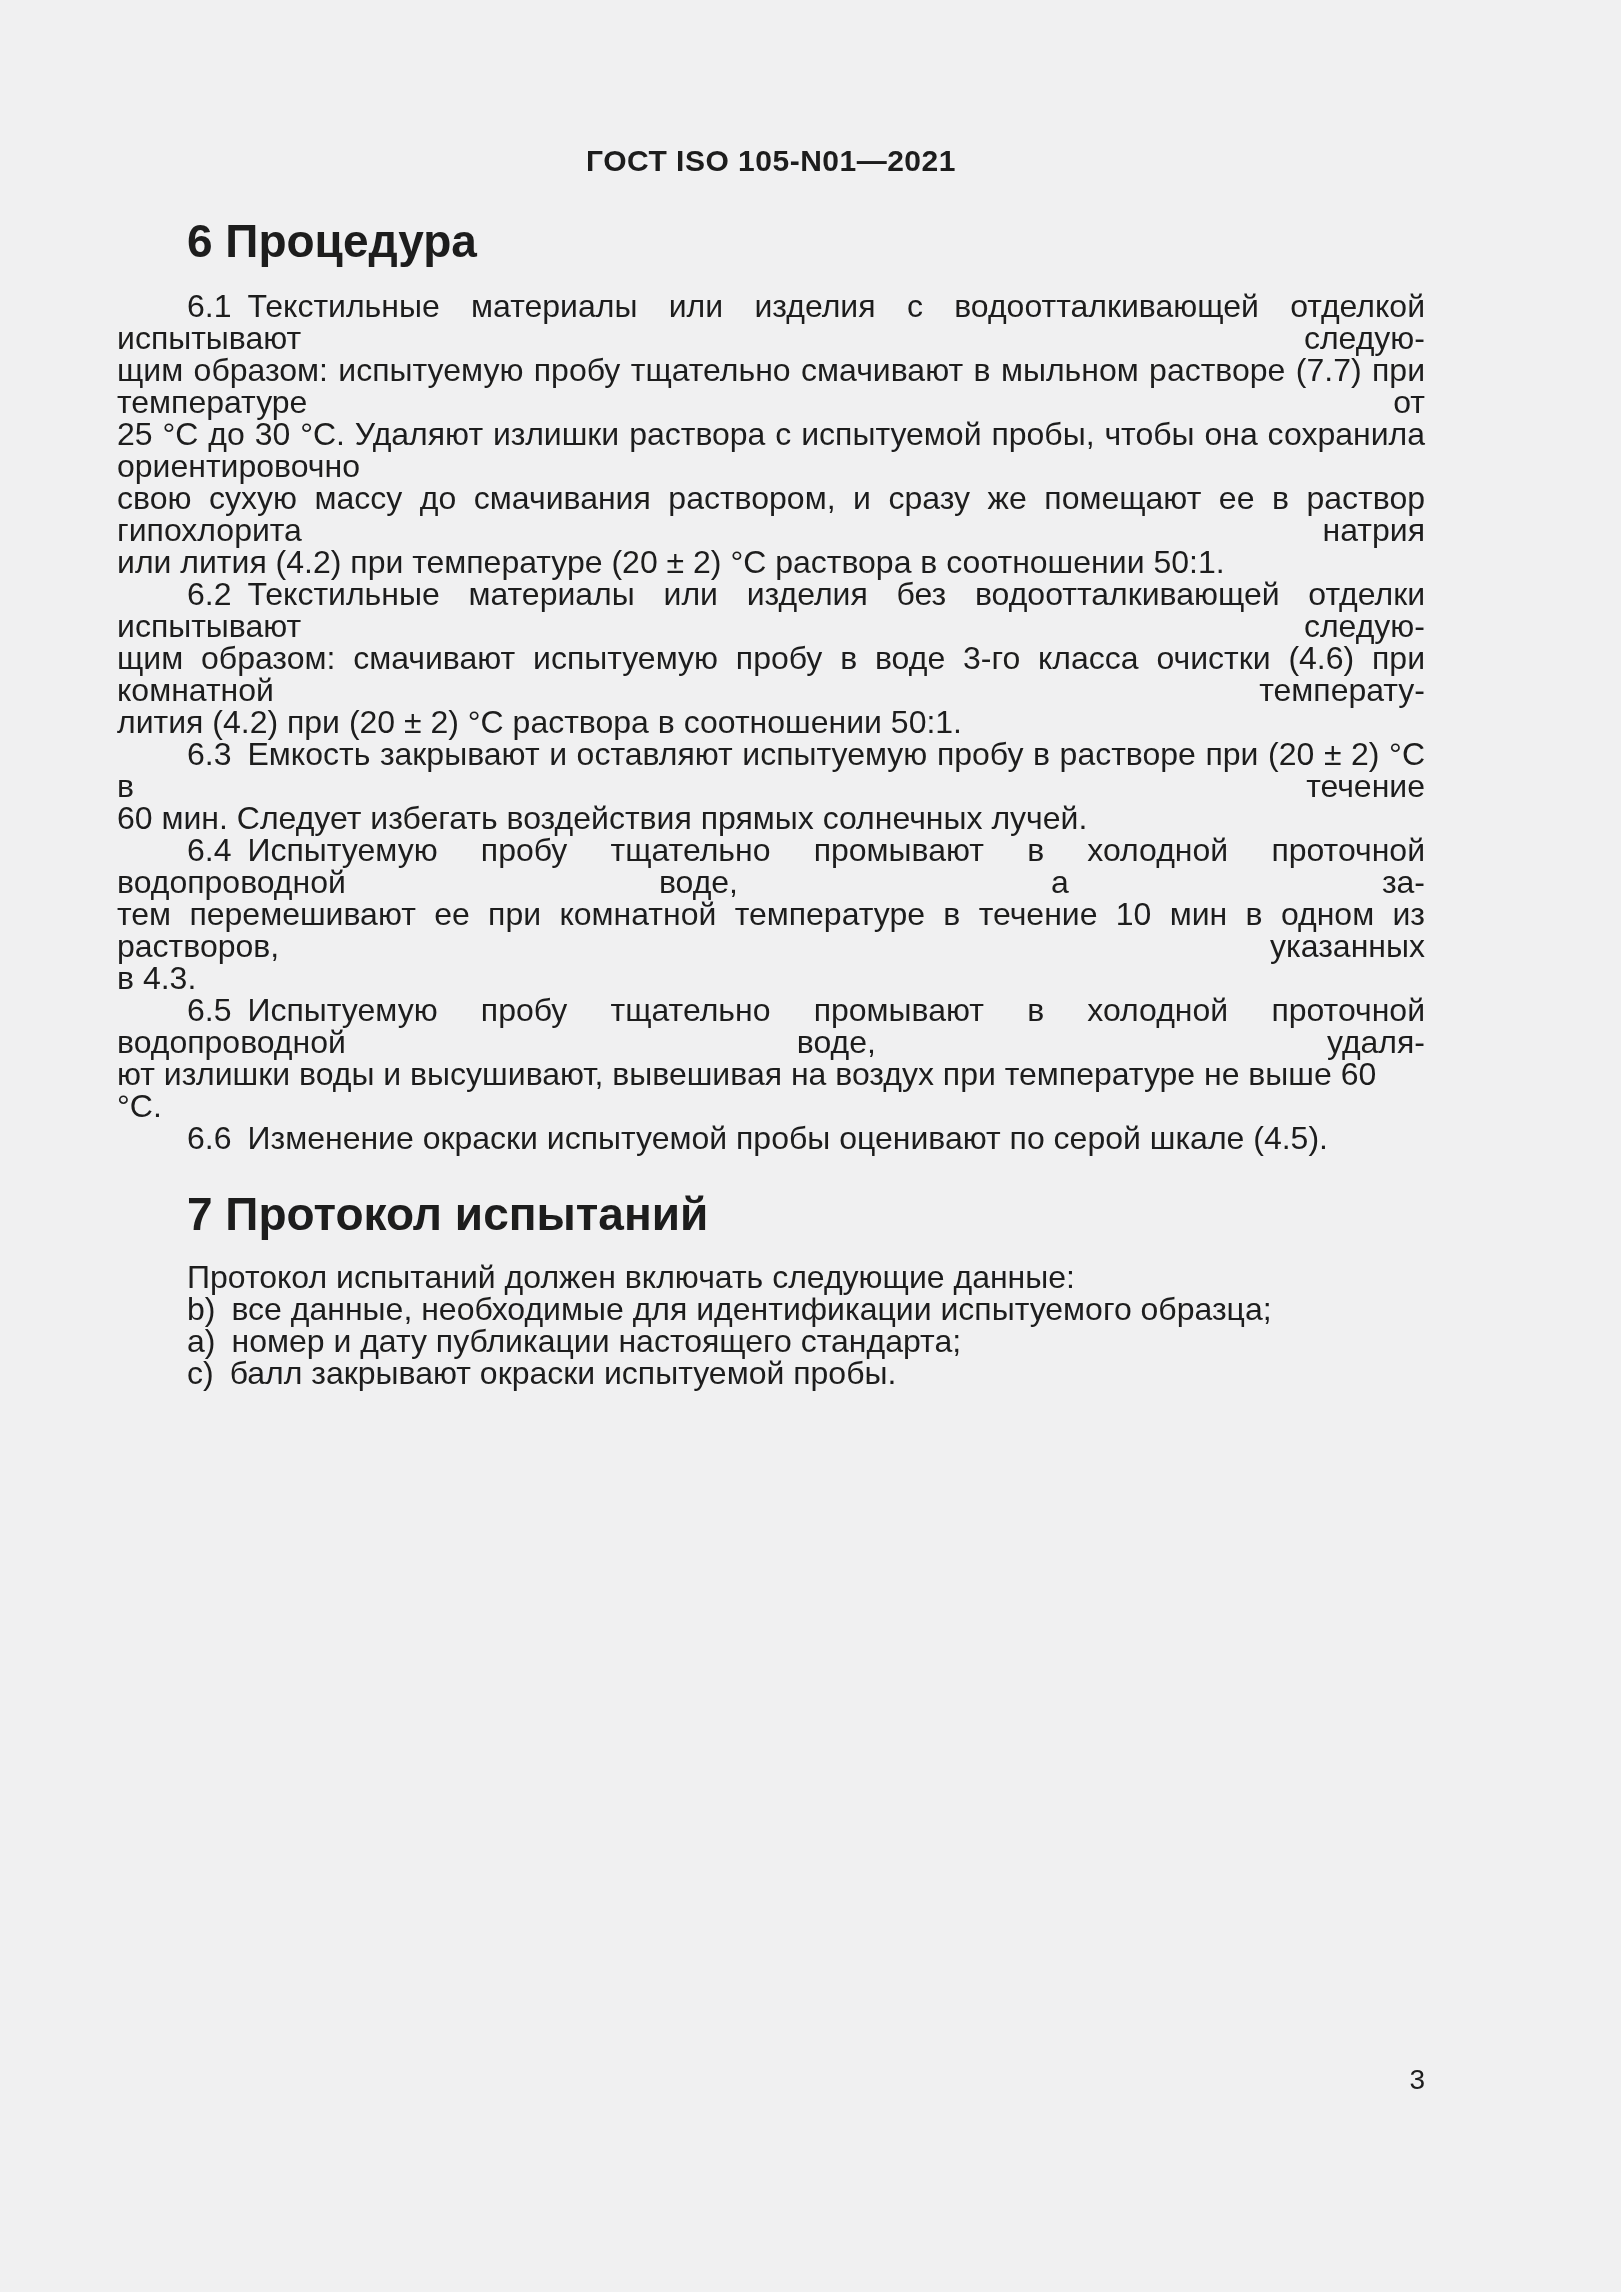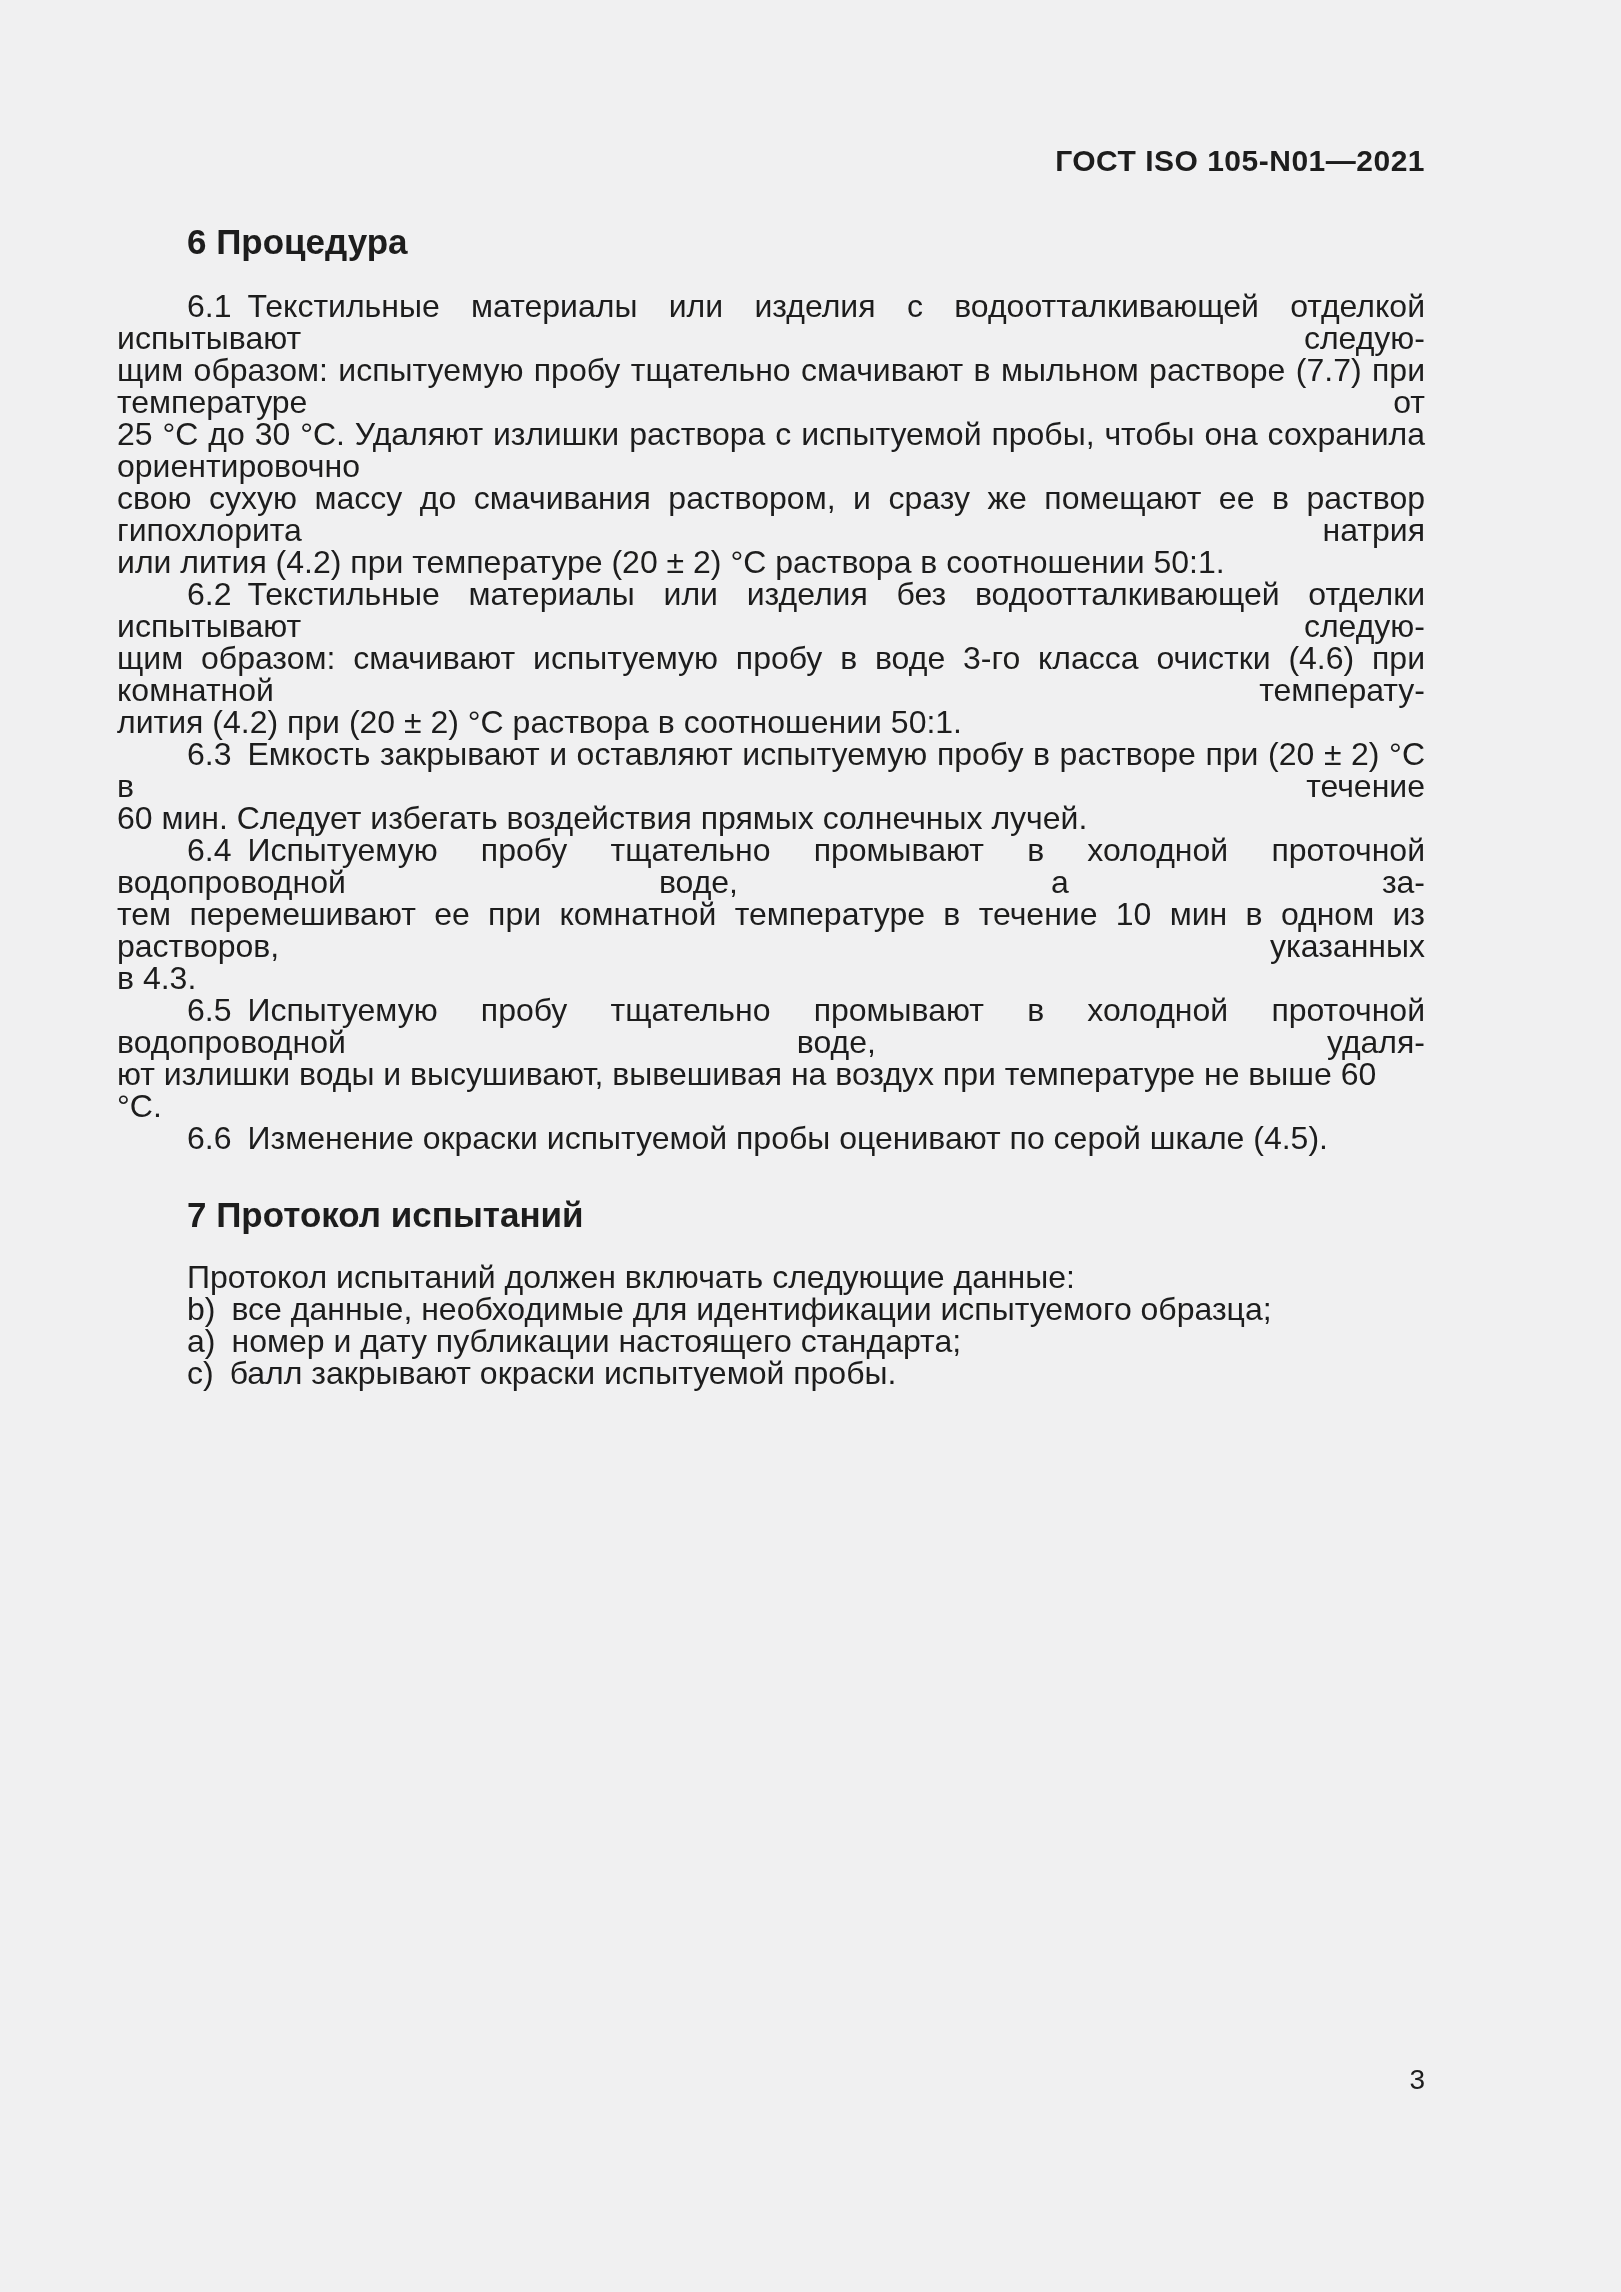--- a/index.html
+++ b/index.html
@@ -15,25 +15,25 @@
   .page {
     position: absolute;
     inset: 0;
     box-sizing: border-box;
     padding: 145px 196px 0 117px;
   }
   .doc-header {
     font-size: 30px;
     font-weight: bold;
     line-height: 32px;
-    text-align: right;
+    text-align: center;
     letter-spacing: 0.5px;
   }
   .sec-title {
-    font-size: 35px;
+    font-size: 46px;
     font-weight: bold;
     line-height: 39px;
     margin: 0 0 0 70px;
   }
   .sec6-title { margin-top: 45px; }
   .sec7-title { margin-top: 41px; }
   .body-block { margin-top: 29px; }
   .sec7-body  { margin-top: 27.4px; }
   .line {
     font-size: 32px;

